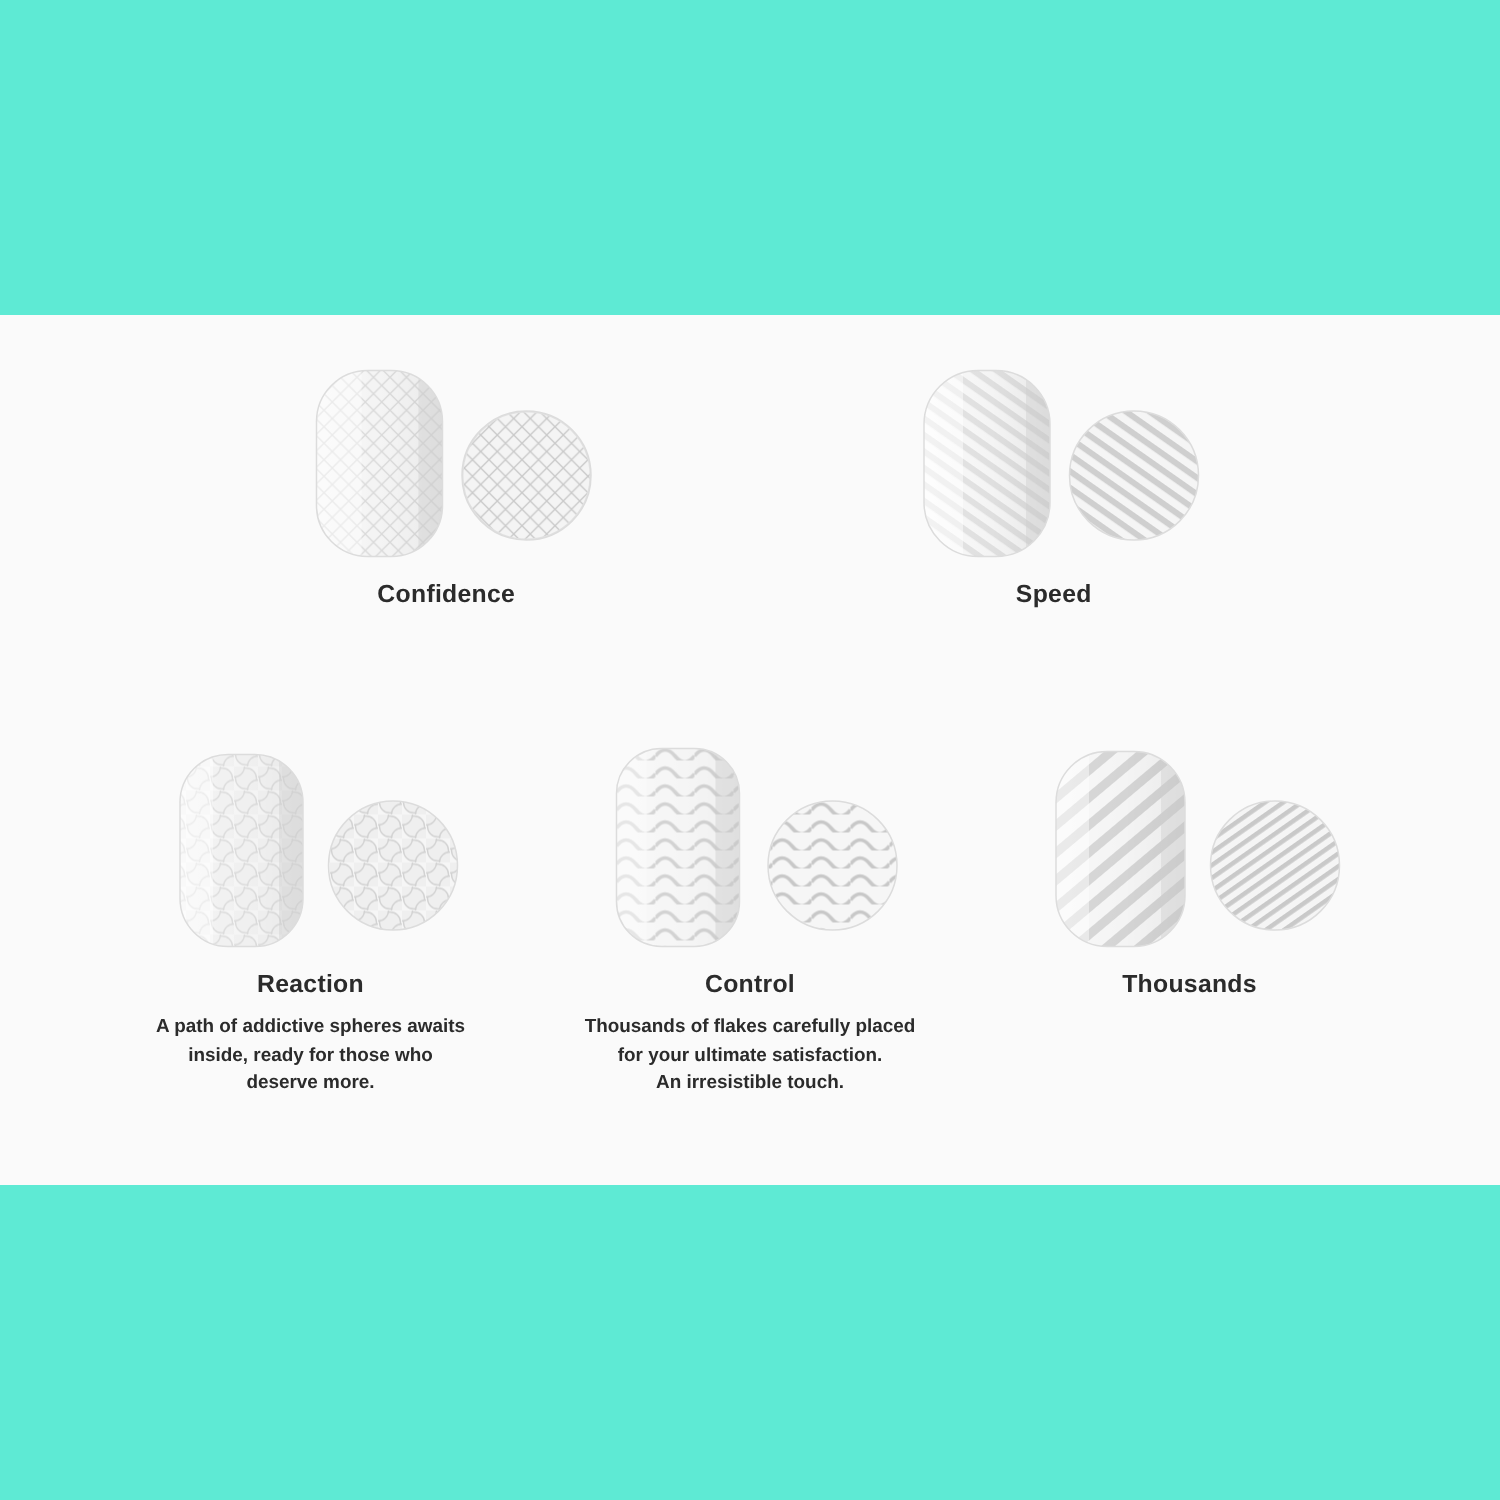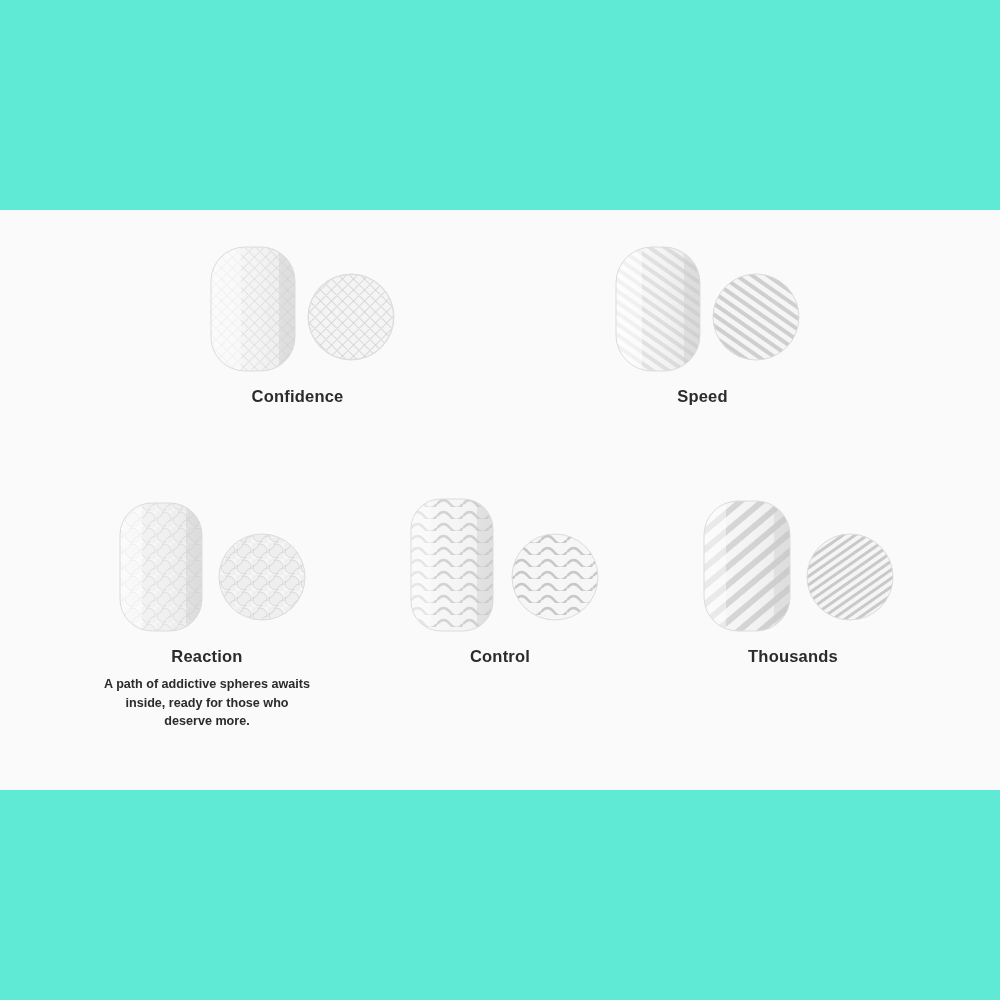--- a/index.html
+++ b/index.html
@@ -240,20 +240,23 @@
           <rect x="26" y="4" width="82" height="132" rx="30" fill="url(#g4)"></rect>
           <g clip-path="url(#c-sleeve4)" opacity="0.9">
             <rect x="26" y="4" width="82" height="132" fill="url(#p-wave)" opacity="0.85"></rect>
             <rect x="26" y="4" width="20" height="132" fill="#ffffff" opacity="0.4"></rect>
             <rect x="92" y="4" width="18" height="132" fill="#c9c9c9" opacity="0.4"></rect>
           </g>
           <rect x="26" y="4" width="82" height="132" rx="30" fill="none" stroke="#dcdcdc" stroke-width="1"></rect>
         </svg>
       </div>
       <div class="card-title">Control</div>
+      <div class="card-desc">Thousands of flakes carefully placed
+for your ultimate satisfaction.
+An irresistible touch.</div>
     </div>
 
     <div class="card">
       <div class="art">
         <svg viewBox="0 0 230 140" xmlns="http://www.w3.org/2000/svg" aria-hidden="true">
           <defs>
             <linearGradient id="g5" x1="0" y1="0" x2="1" y2="0">
               <stop offset="0%" stop-color="#ffffff"></stop>
               <stop offset="55%" stop-color="#f1f1f1"></stop>
               <stop offset="100%" stop-color="#d5d5d5"></stop>

